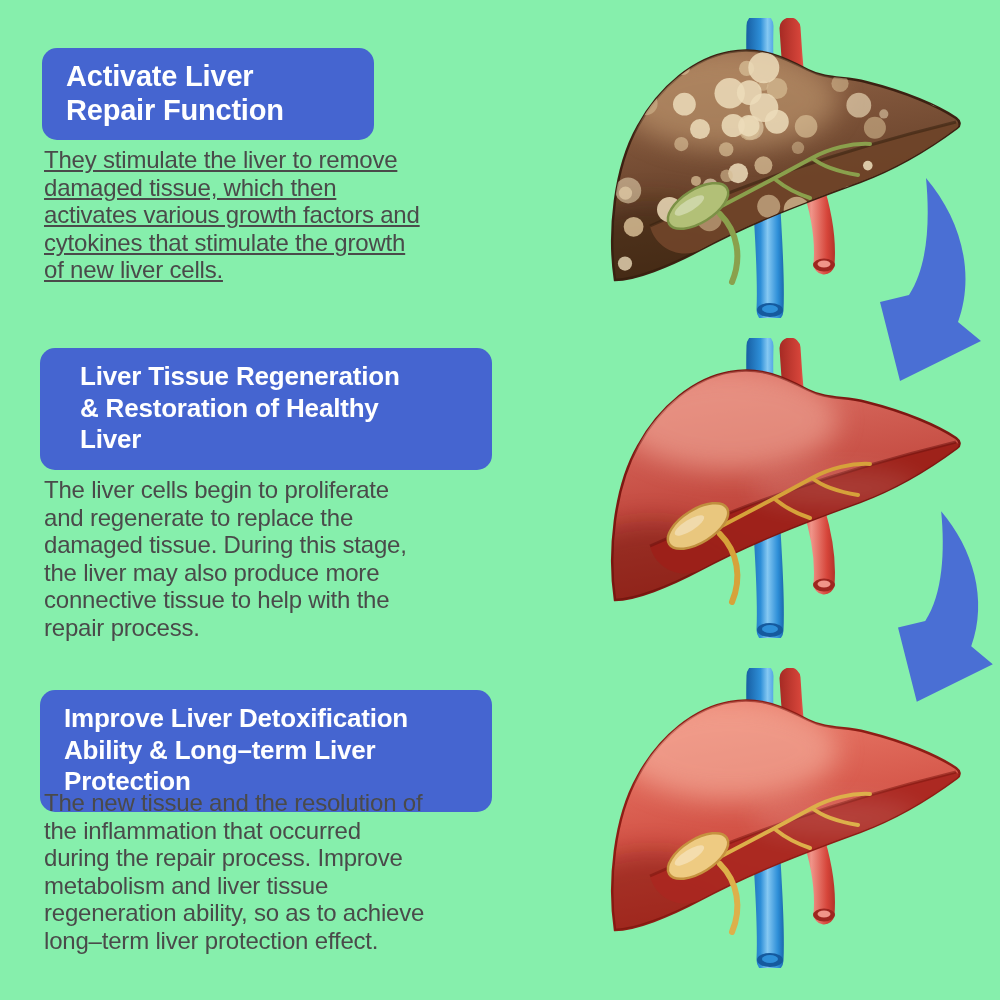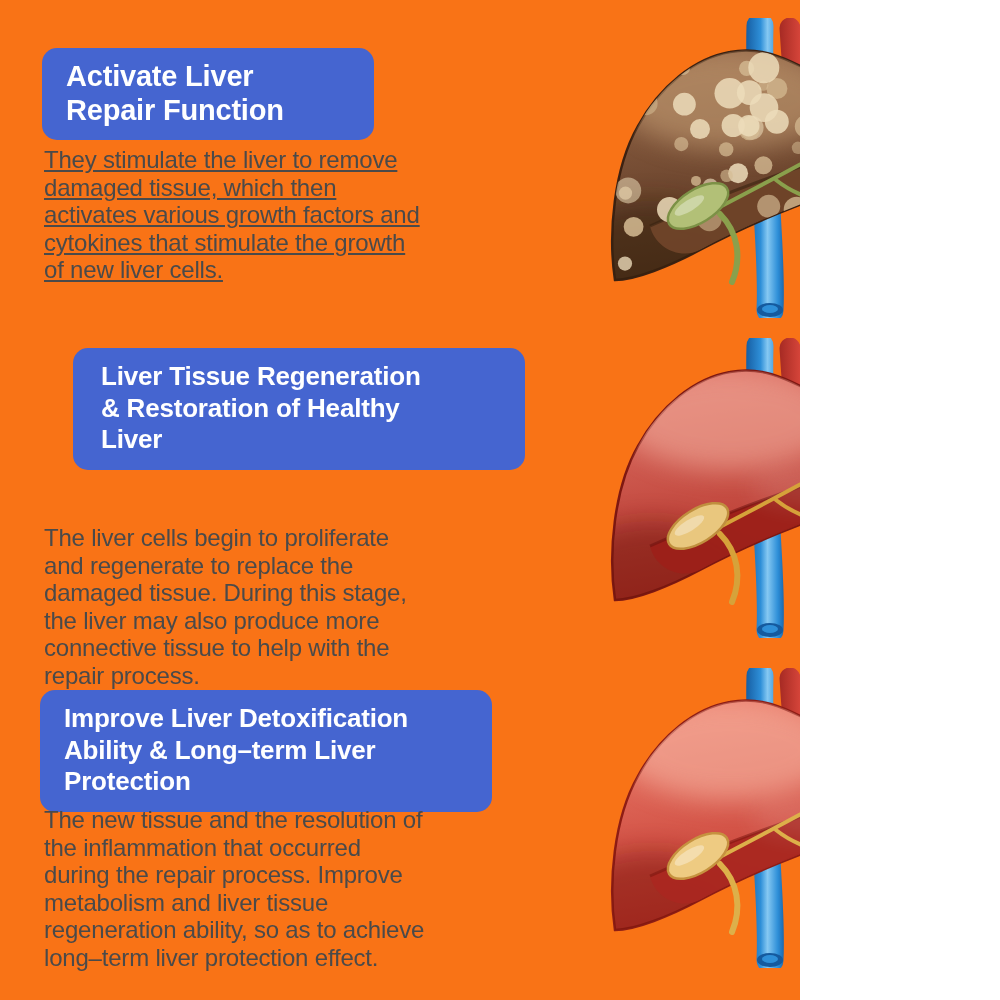--- a/index.html
+++ b/index.html
@@ -1,41 +1,41 @@
 <!DOCTYPE html>
 <html><head>
 <meta charset="utf-8">
 <style>
   html,body{margin:0;padding:0;background:#ffffff;}
   .canvas{
-    position:relative;width:800px;height:1000px;background:#f97316;overflow:hidden;
+    position:relative;width:1000px;height:1000px;background:#86efac;overflow:hidden;
     font-family:"Liberation Sans","DejaVu Sans",sans-serif;
   }
   .section{position:absolute;left:0;top:0;}
   .hbox{
     position:absolute;background:var(--box-blue,#4565d0);border-radius:15px;
     color:#ffffff;box-sizing:border-box;
   }
   .hbox h2{
     margin:0;white-space:pre-line;font-weight:bold;color:#ffffff;
     letter-spacing:-0.2px;
   }
   .hbox.h1{left:42px;top:48px;width:332px;padding:11px 18px 13px 24px;}
   .hbox.h1 h2{font-size:29px;line-height:34px;}
-  .hbox.h2x{left:40px;top:348px;width:452px;padding:13px 8px 14px 28px;margin-left:33px;}
+  .hbox.h2x{left:40px;top:348px;width:452px;padding:13px 8px 14px 40px;}
   .hbox.h2x h2{font-size:26px;line-height:31.5px;}
   .hbox.h3x{left:40px;top:690px;width:452px;padding:13px 8px 14px 24px;}
   .hbox.h3x h2{font-size:26px;line-height:31.5px;}
   .body-text{
     position:absolute;margin:0;white-space:pre-line;color:#4a4a4a;
     font-size:24px;line-height:27.6px;letter-spacing:-0.2px;
   }
   .body-text.b1{left:44px;top:146px;width:500px;text-decoration:underline;}
   .body-text.b2{left:44px;top:476px;width:500px;}
-  .body-text.b3{left:44px;top:806px;width:500px;}
+  .body-text.b3{left:44px;top:789px;width:500px;}
   .liver-ill{position:absolute;width:390px;height:300px;}
   .liver-ill svg{width:100%;height:100%;display:block;}
   .liver-1{left:600px;top:18px;}
   .liver-2{left:600px;top:338px;}
   .liver-3{left:600px;top:668px;}
   .arrow-ill{position:absolute;}
   .arrow-1{left:861px;top:174px;width:136px;height:210px;}
   .arrow-2{left:883px;top:498px;width:122px;height:216px;}
   .arrow-ill svg{width:100%;height:100%;display:block;}
 </style>
@@ -55,21 +55,21 @@
 cytokines that stimulate the growth
 of new liver cells.</p>
   </div>
 
   <div class="section">
     <div class="hbox h2x">
       <h2>Liver Tissue Regeneration
 &amp; Restoration of Healthy
 Liver</h2>
     </div>
-    <p class="body-text b2" style="color: rgb(74, 74, 74); margin-top: 48px;">The liver cells begin to proliferate
+    <p class="body-text b2" style="color: rgb(74, 74, 74);">The liver cells begin to proliferate
 and regenerate to replace the
 damaged tissue. During this stage,
 the liver may also produce more
 connective tissue to help with the
 repair process.</p>
   </div>
 
   <div class="section">
     <div class="hbox h3x">
       <h2>Improve Liver Detoxification

